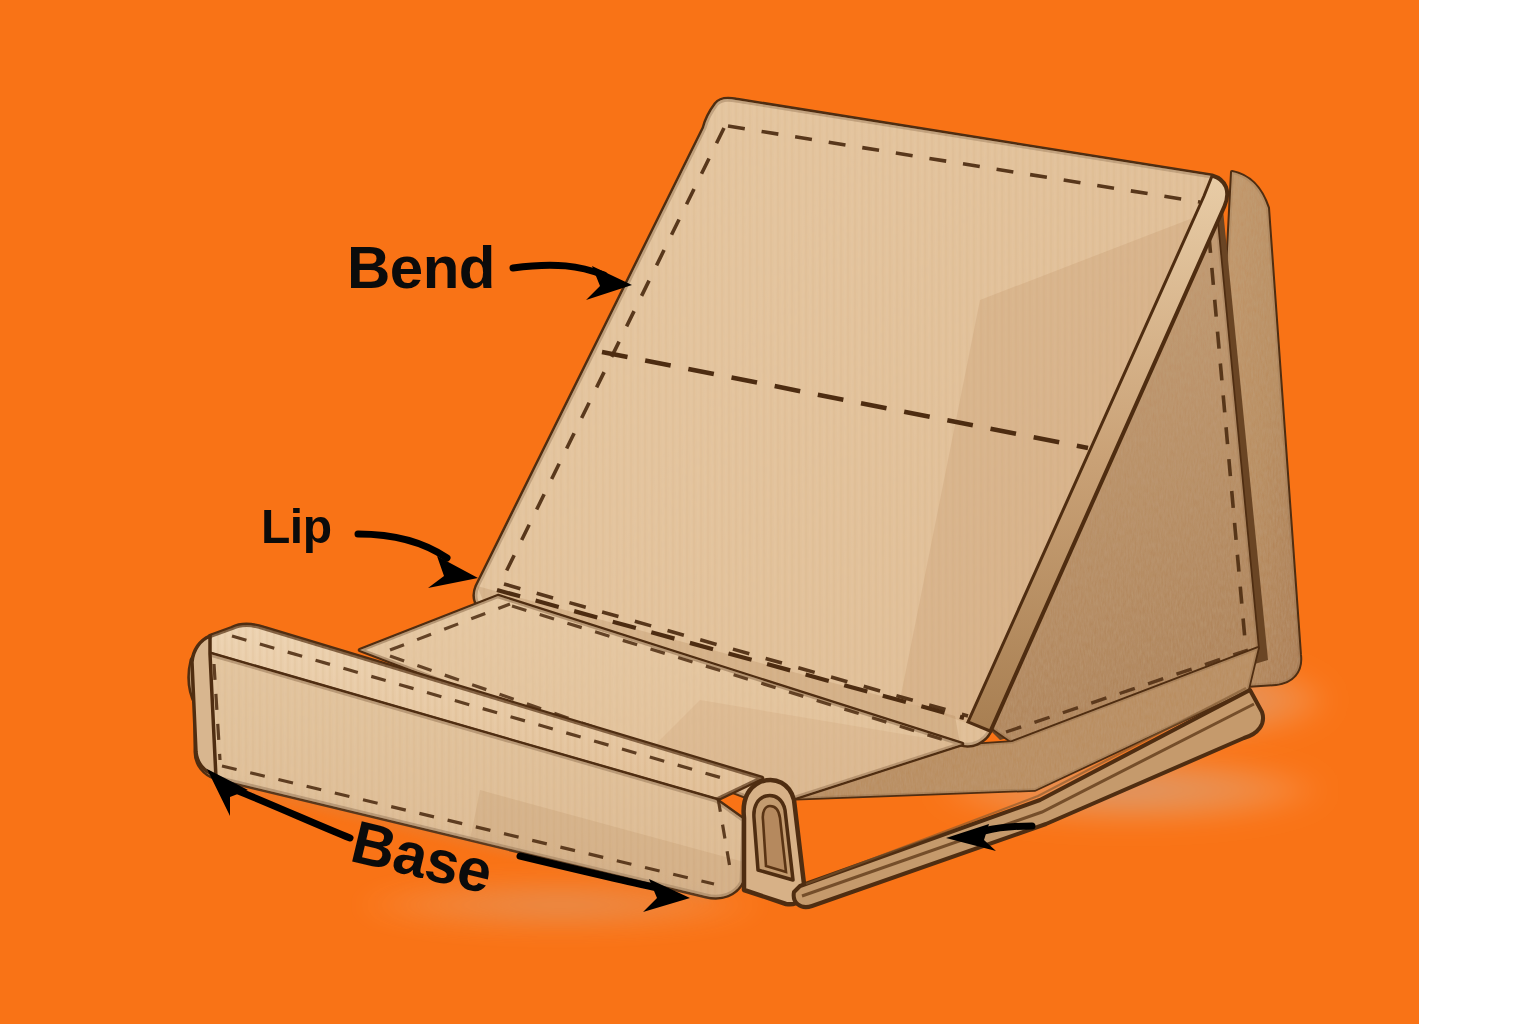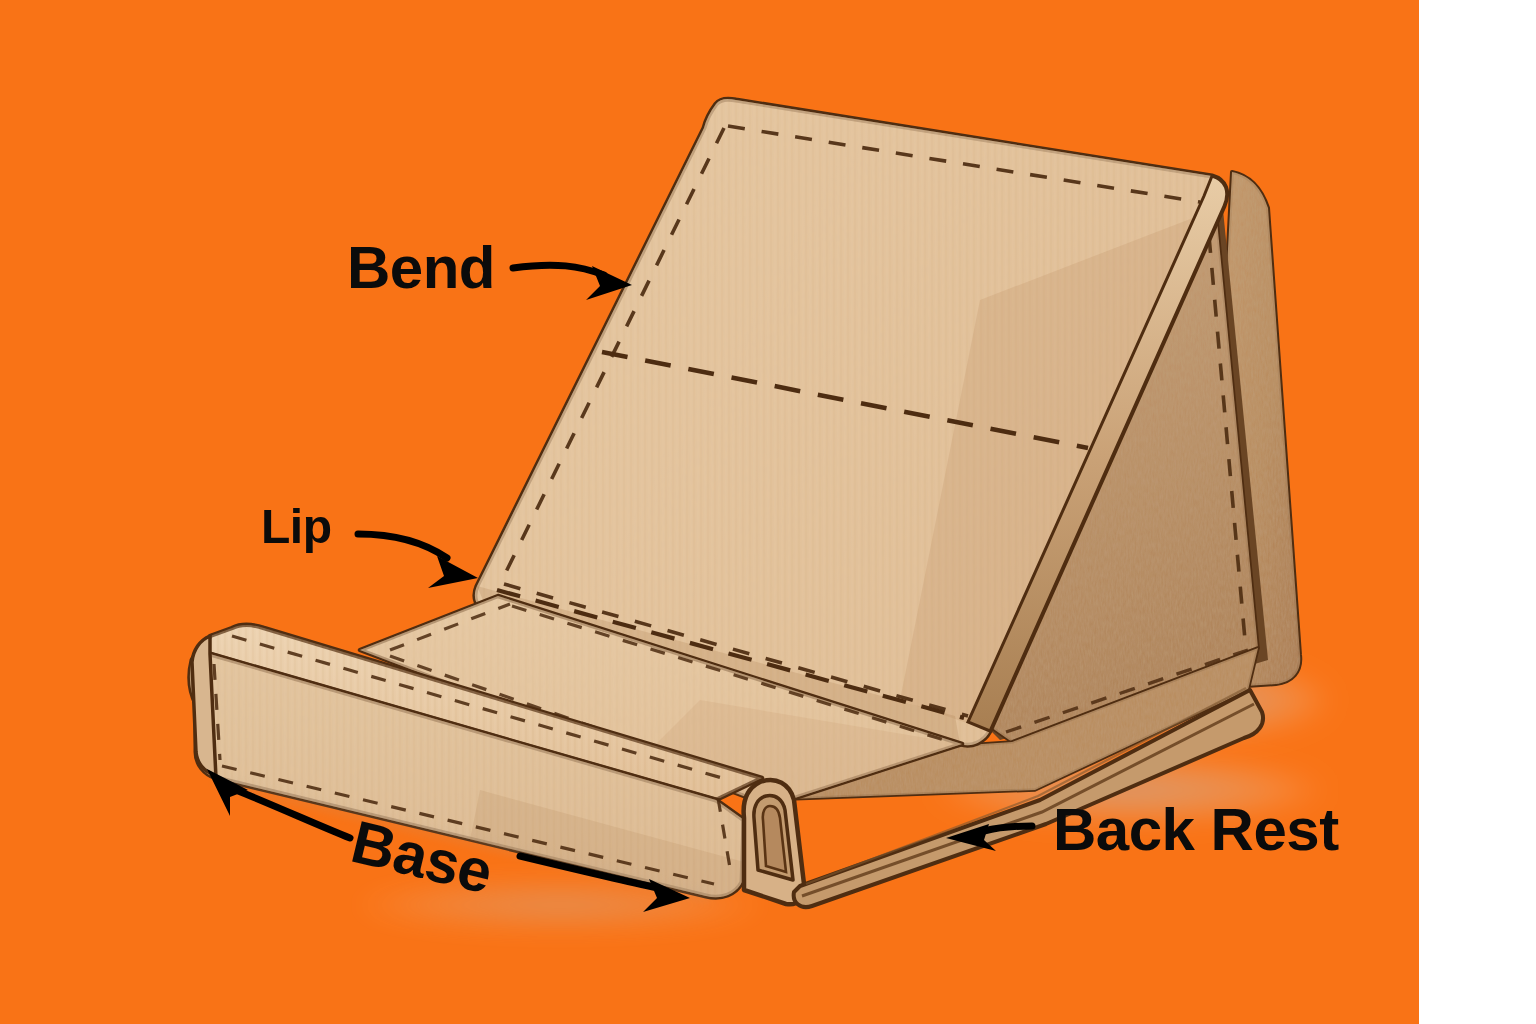--- a/index.html
+++ b/index.html
@@ -342,15 +342,14 @@
       </g>
     </g>
   </svg>
 
   <div class="label" id="label-bend">Bend</div>
 
   <div class="label" id="label-lip">Lip</div>
 
   <div class="label" id="label-base">Base</div>
 
-  <div class="label" id="label-backrest">Back Rest</div>
 
 </div>
 
 </body></html>

